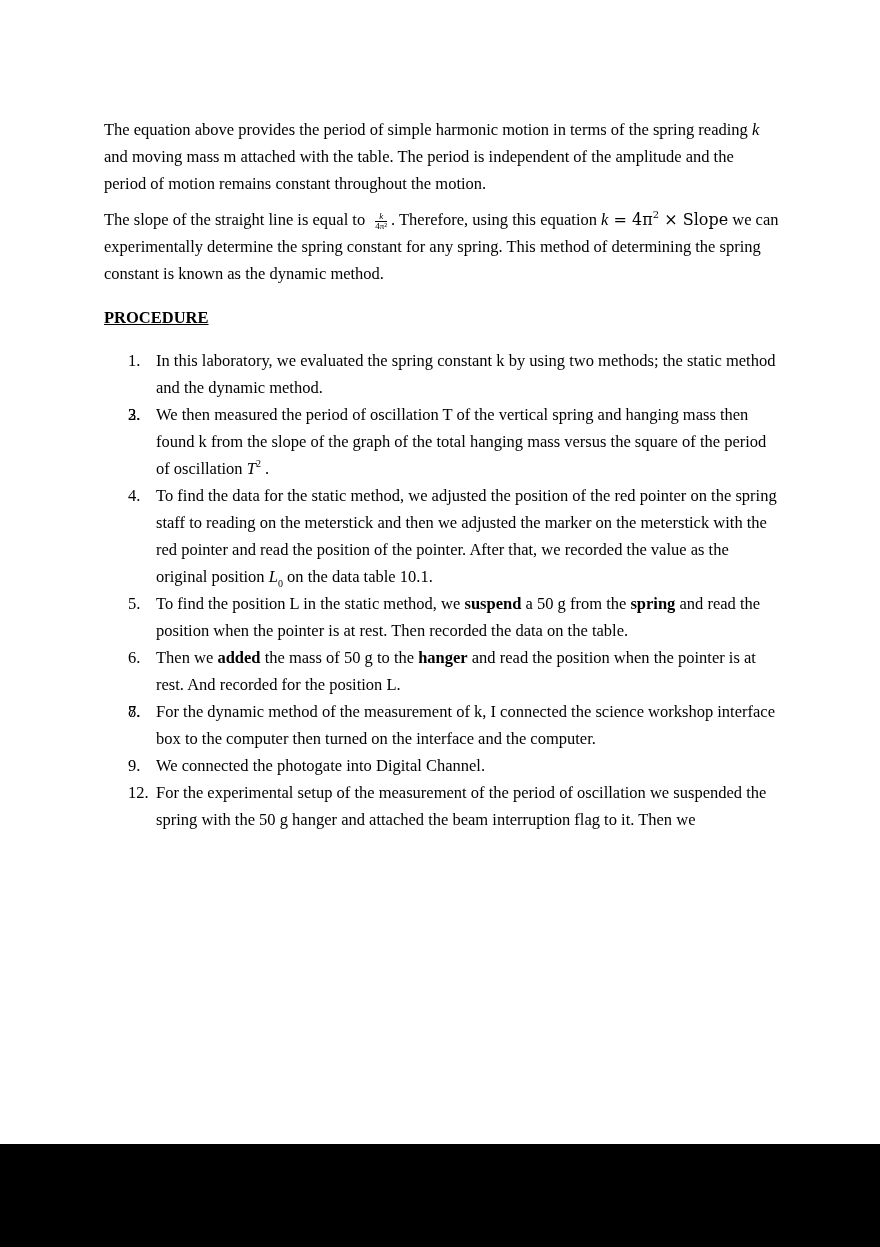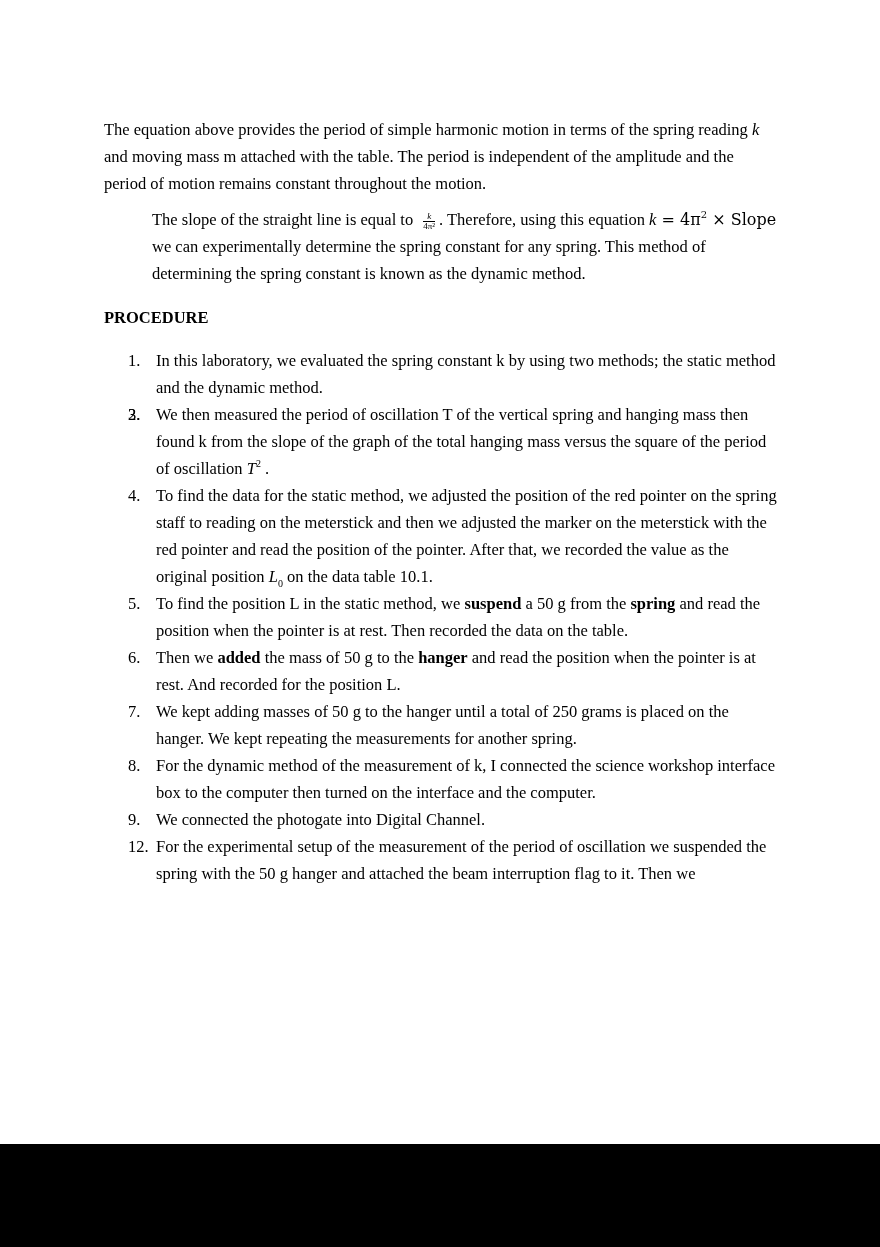--- a/index.html
+++ b/index.html
@@ -23,26 +23,27 @@
     .content {
       position: absolute;
       left: 104px;
       top: 116px;
       width: 676px;
     }
     p.para {
       margin: 0;
       line-height: 27px;
     }
-    p.para + p.para { margin-top: 9px; margin-left: 48px; }
+    p.para + p.para { margin-top: 9px; }
     .p2 { margin-top: 9px !important; }
     .heading {
       font-weight: bold;
       margin: 17px 0 16px 0;
       line-height: 27px;
+      text-decoration: underline;
     }
     ol.steps {
       list-style: none;
       margin: 14px 0 0 0;
       padding: 0;
     }
     ol.steps li {
       position: relative;
       padding-left: 52px;
       line-height: 27px;
@@ -116,21 +117,20 @@
       <li>
         <span class="num">5.</span>
         <span>To find the position L in the static method, we </span><b>suspend</b><span> a 50 g from the </span><b>spring</b><span> and read the position when the pointer is at rest. Then recorded the data on the table.</span>
       </li>
       <li>
         <span class="num">6.</span>
         <span>Then we </span><b>added</b><span> the mass of 50 g to the </span><b>hanger</b><span> and read the position when the pointer is at rest. And recorded for the position L.</span>
       </li>
       <li>
         <span class="num">7.</span>
-        <span>We kept adding masses of 50 g to the hanger until a total of 250 grams is placed on the hanger. We kept repeating the measurements for another spring.</span>
       </li>
       <li>
         <span class="num">8.</span>
         <span>For the dynamic method of the measurement of k, I connected the science workshop interface box to the computer then turned on the interface and the computer.</span>
       </li>
       <li>
         <span class="num">9.</span>
         <span>We connected the photogate into Digital Channel.</span>
       </li>
       <li>

